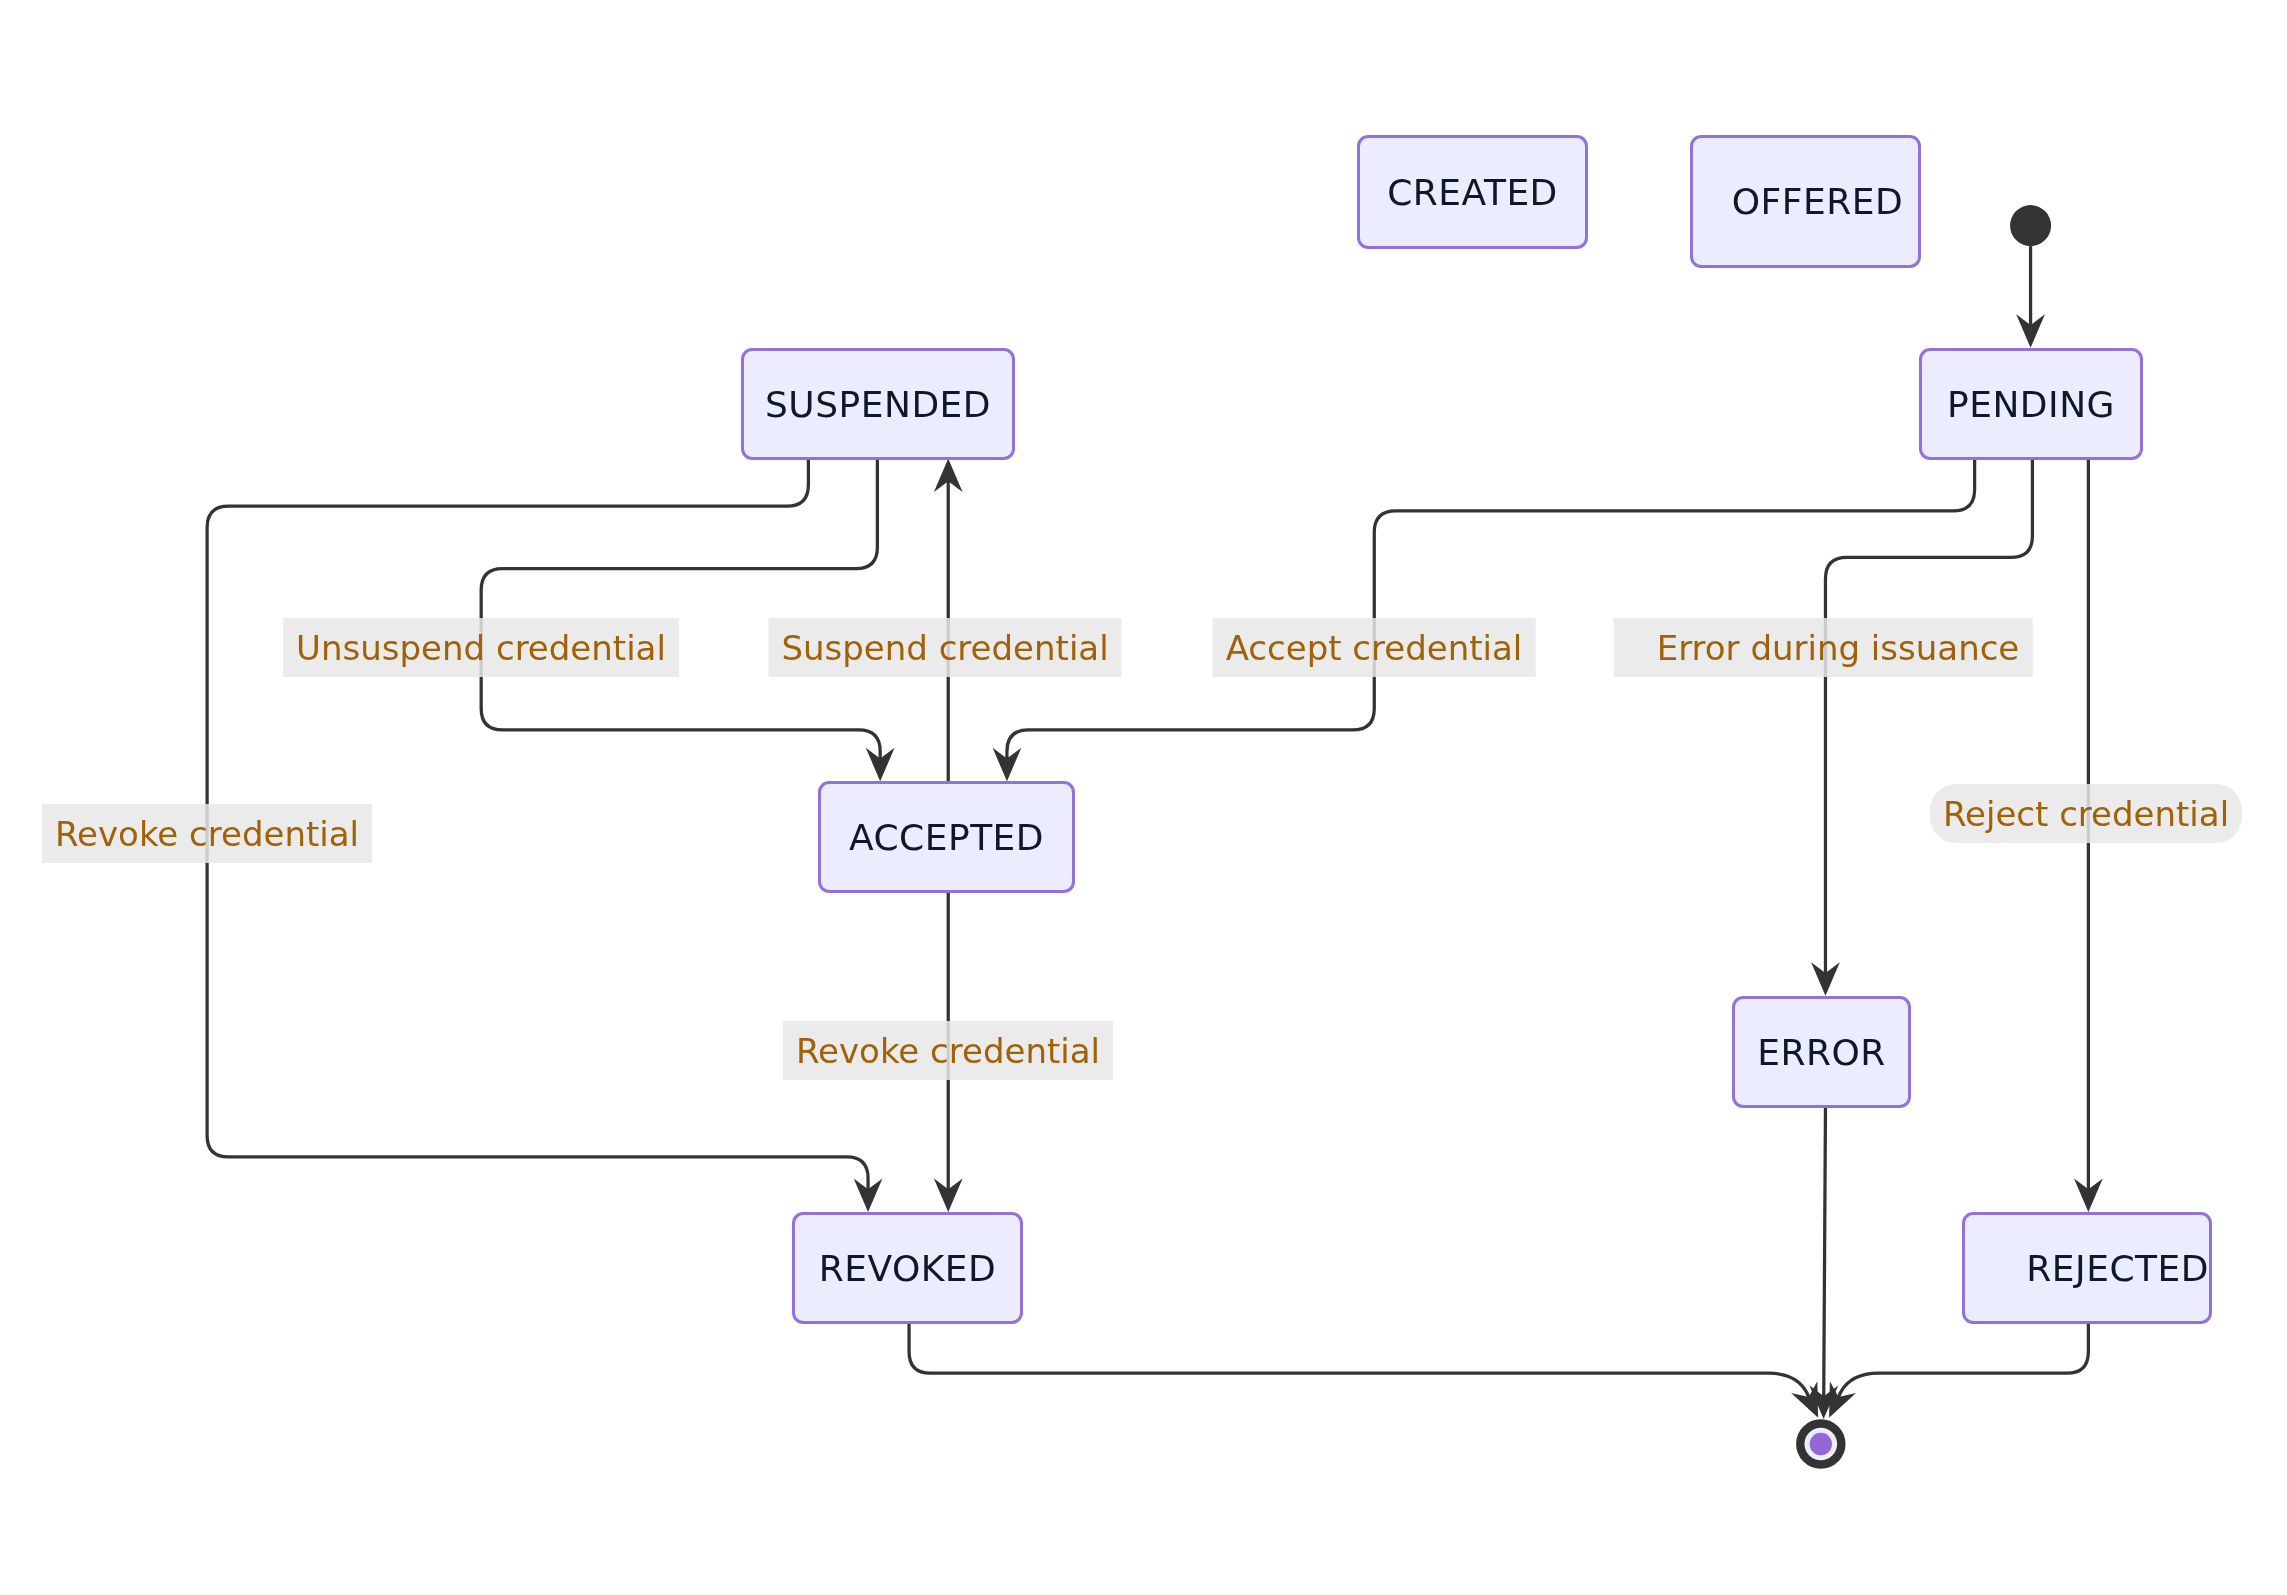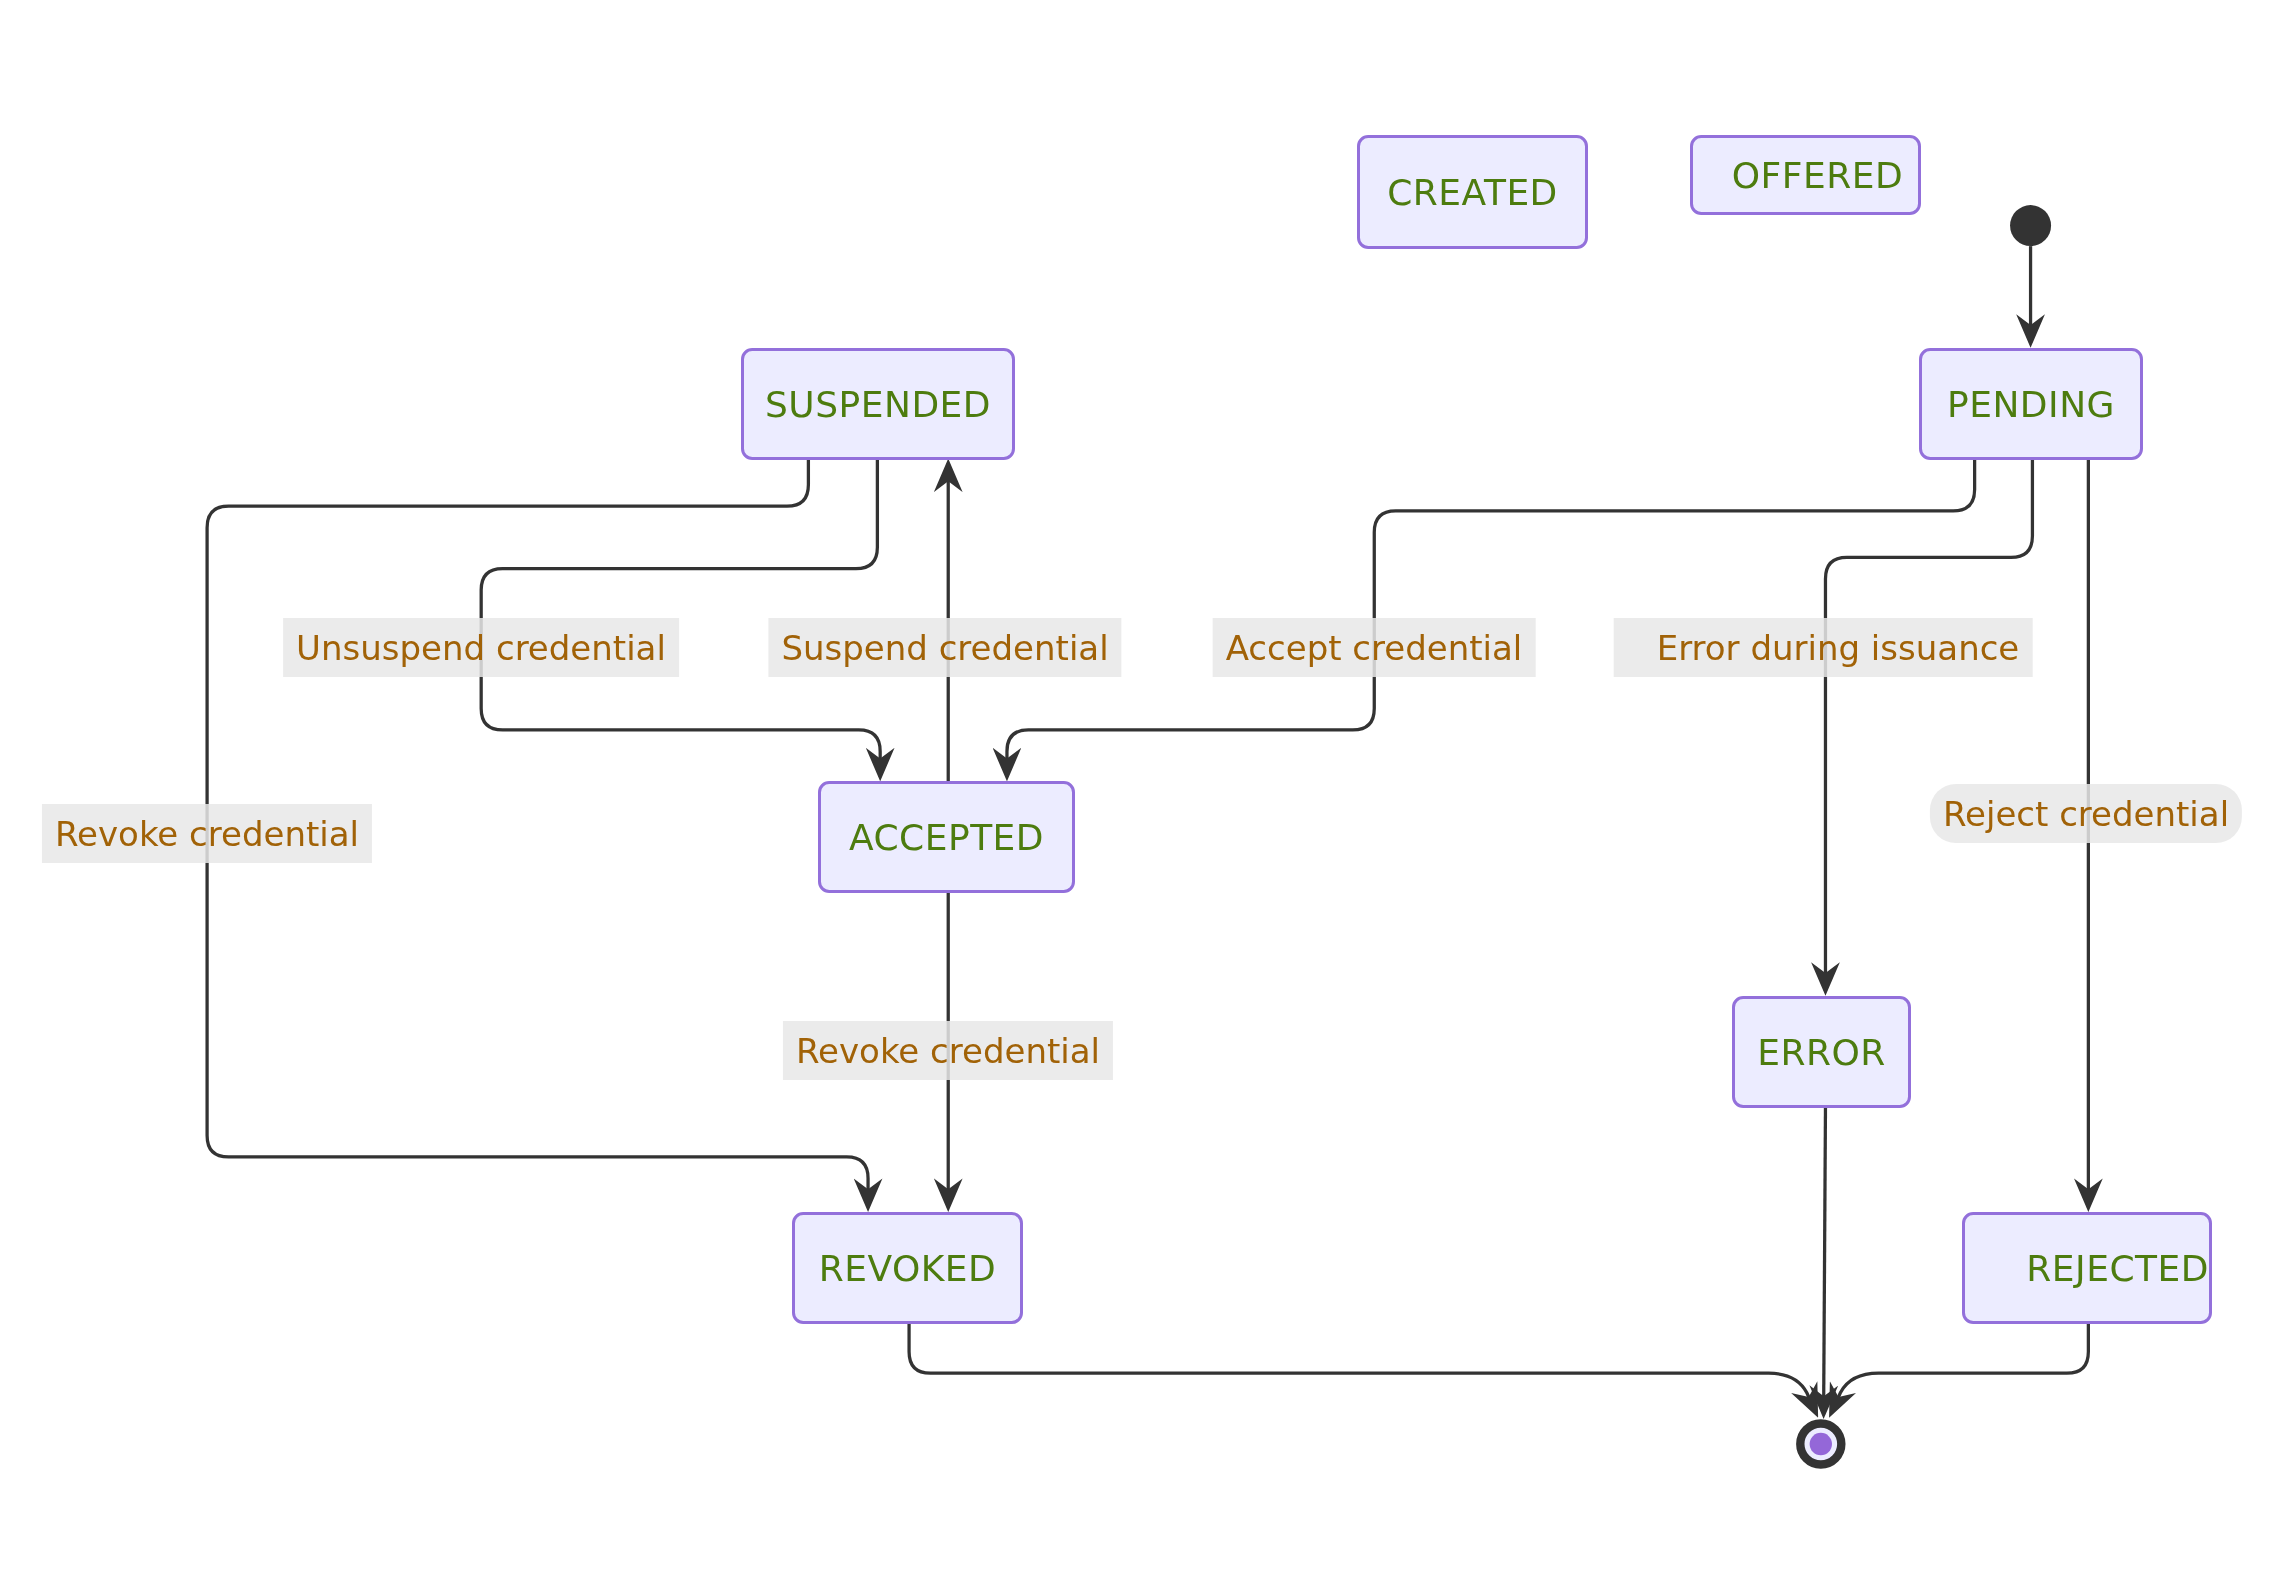--- a/index.html
+++ b/index.html
@@ -11,21 +11,21 @@
     font-family:"DejaVu Sans","Liberation Sans",sans-serif;
     overflow:hidden;
   }
   .edges-svg{position:absolute;left:0;top:0;z-index:1;}
   .state-node{
     position:absolute;z-index:3;
     display:flex;align-items:center;justify-content:center;
     background:#ECECFF;
     border:3.3px solid #9370DB;
     border-radius:11.2px;
-    color:#4d7c0f;
+    color:#0f172a;
     font-size:36px;
     letter-spacing:0.5px;
     box-sizing:border-box;
     white-space:nowrap;
   }
   .edge-label{
     position:absolute;z-index:2;
     transform:translateX(-50%);
     background:rgba(232,232,232,0.85);
     color:#a16207;
@@ -77,21 +77,21 @@
     <g>
       <circle cx="1953" cy="1549" r="22" fill="#ECECFF" stroke="#333333" stroke-width="9"></circle>
       <circle cx="1953" cy="1549" r="12" fill="#9467D8"></circle>
     </g>
   </svg>
 
   <div class="state-node" style="left:1357px;top:135px;width:231px;height:114px;">
     <span>CREATED</span>
   </div>
 
-  <div class="state-node" style="left:1690px;top:135px;width:231px;height:80px;padding-left:24px;">
+  <div class="state-node" style="left:1690px;top:135px;width:231px;height:133px;padding-left:24px;">
     <span>OFFERED</span>
   </div>
 
   <div class="state-node" style="left:1919px;top:348px;width:224px;height:112px;">
     <span>PENDING</span>
   </div>
 
   <div class="state-node" style="left:741px;top:348px;width:274px;height:112px;">
     <span>SUSPENDED</span>
   </div>

